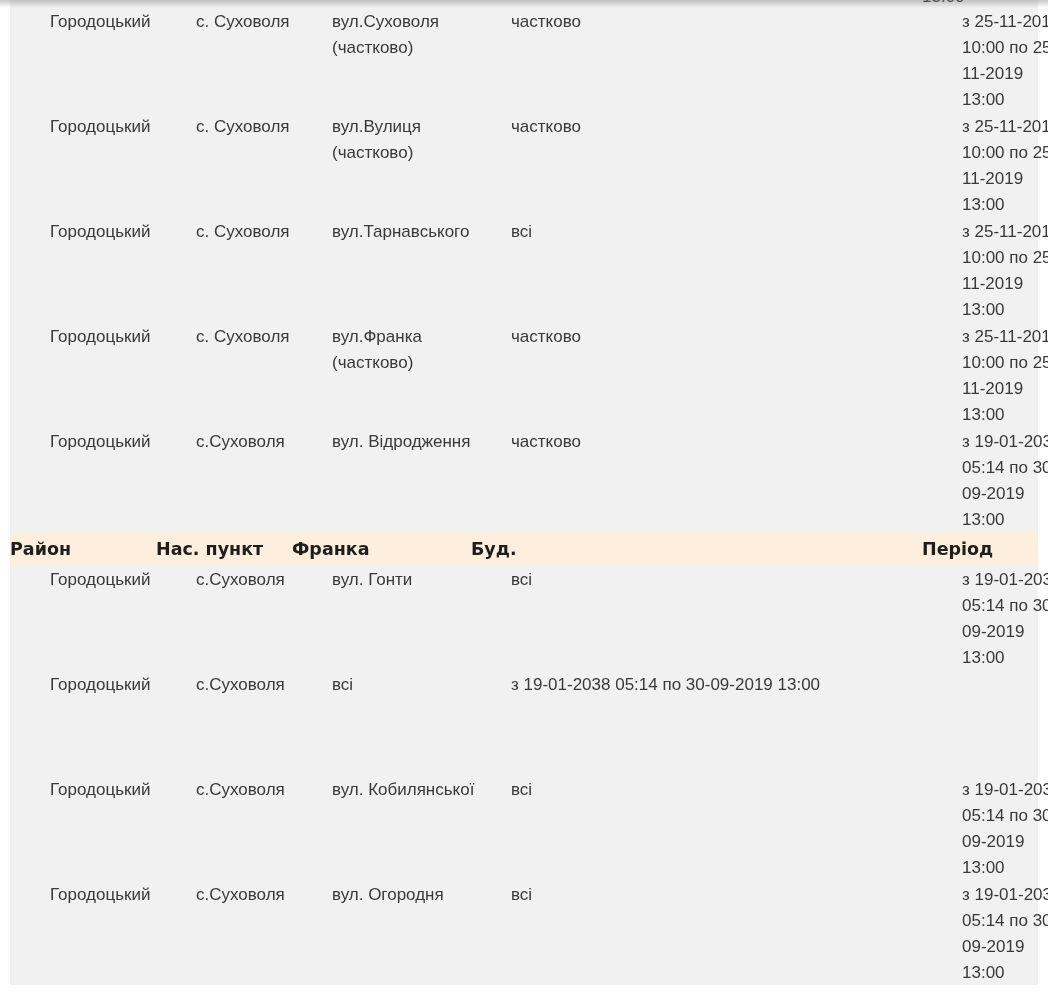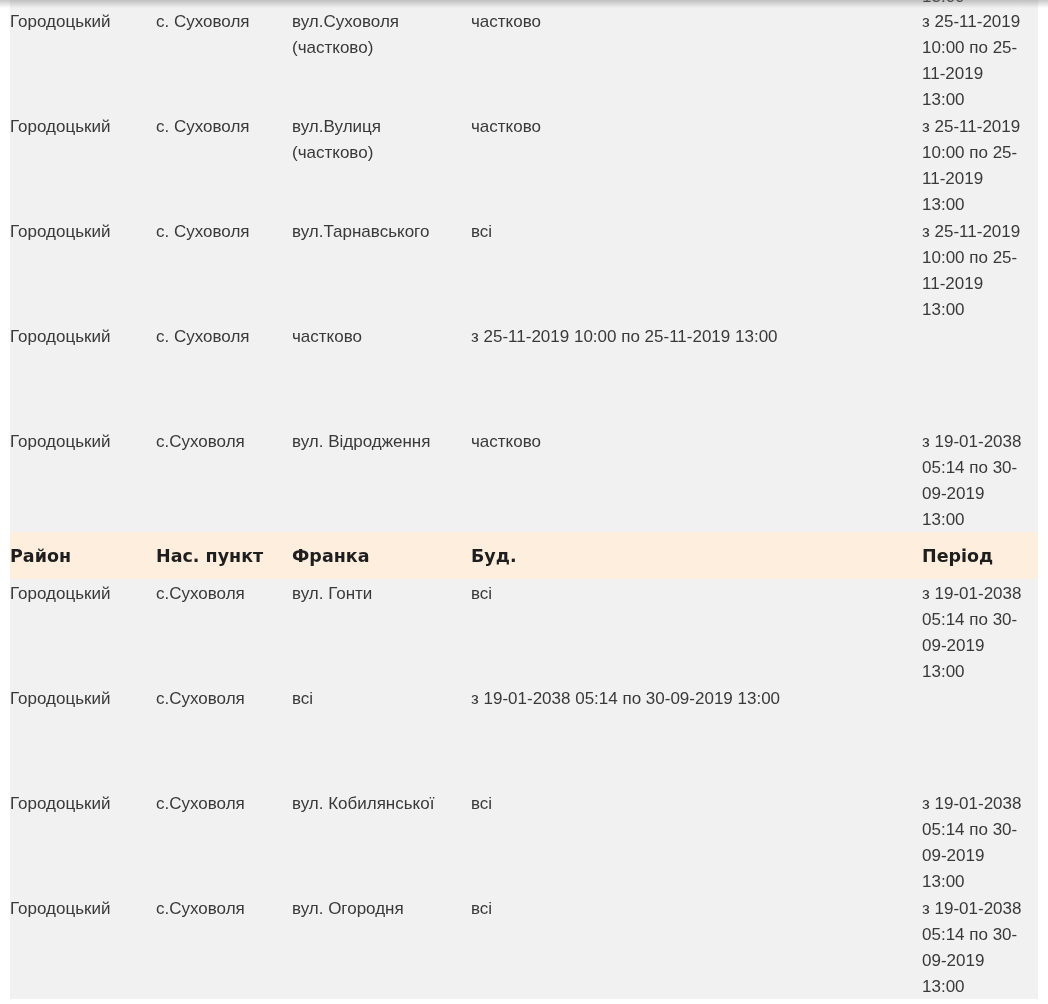--- a/index.html
+++ b/index.html
@@ -42,26 +42,27 @@
   .grid-row{
     display:grid;
     grid-template-columns:146px 136px 179px 451px 116px;
     background:var(--row-bg);
   }
   .data-row{
     height:105px;
     padding-top:2px;
     font-size:17px;
     line-height:26px;
+    padding-left:40px;
   }
   .data-row > div{
     padding-right:12px;
   }
   .header-row{
-    height:47px;
+    height:33px;
     align-items:center;
     background:var(--header-bg);
     font-family:"DejaVu Sans","Liberation Sans",sans-serif;
     font-weight:700;
     font-size:17.5px;
     color:var(--header-text);
   }
 </style>
 </head>
 <body>
@@ -93,20 +94,21 @@
     <div>Городоцький</div>
     <div>с. Суховоля</div>
     <div>вул.Тарнавського</div>
     <div>всі</div>
     <div>з 25-11-2019 10:00 по 25-11-2019 13:00</div>
   </div>
 
   <div class="grid-row data-row">
     <div>Городоцький</div>
     <div>с. Суховоля</div>
+    <div>вул.Франка (частково)</div>
     <div>частково</div>
     <div>з 25-11-2019 10:00 по 25-11-2019 13:00</div>
   </div>
 
   <div class="grid-row data-row">
     <div>Городоцький</div>
     <div>с.Суховоля</div>
     <div>вул. Відродження</div>
     <div>частково</div>
     <div>з 19-01-2038 05:14 по 30-09-2019 13:00</div>

